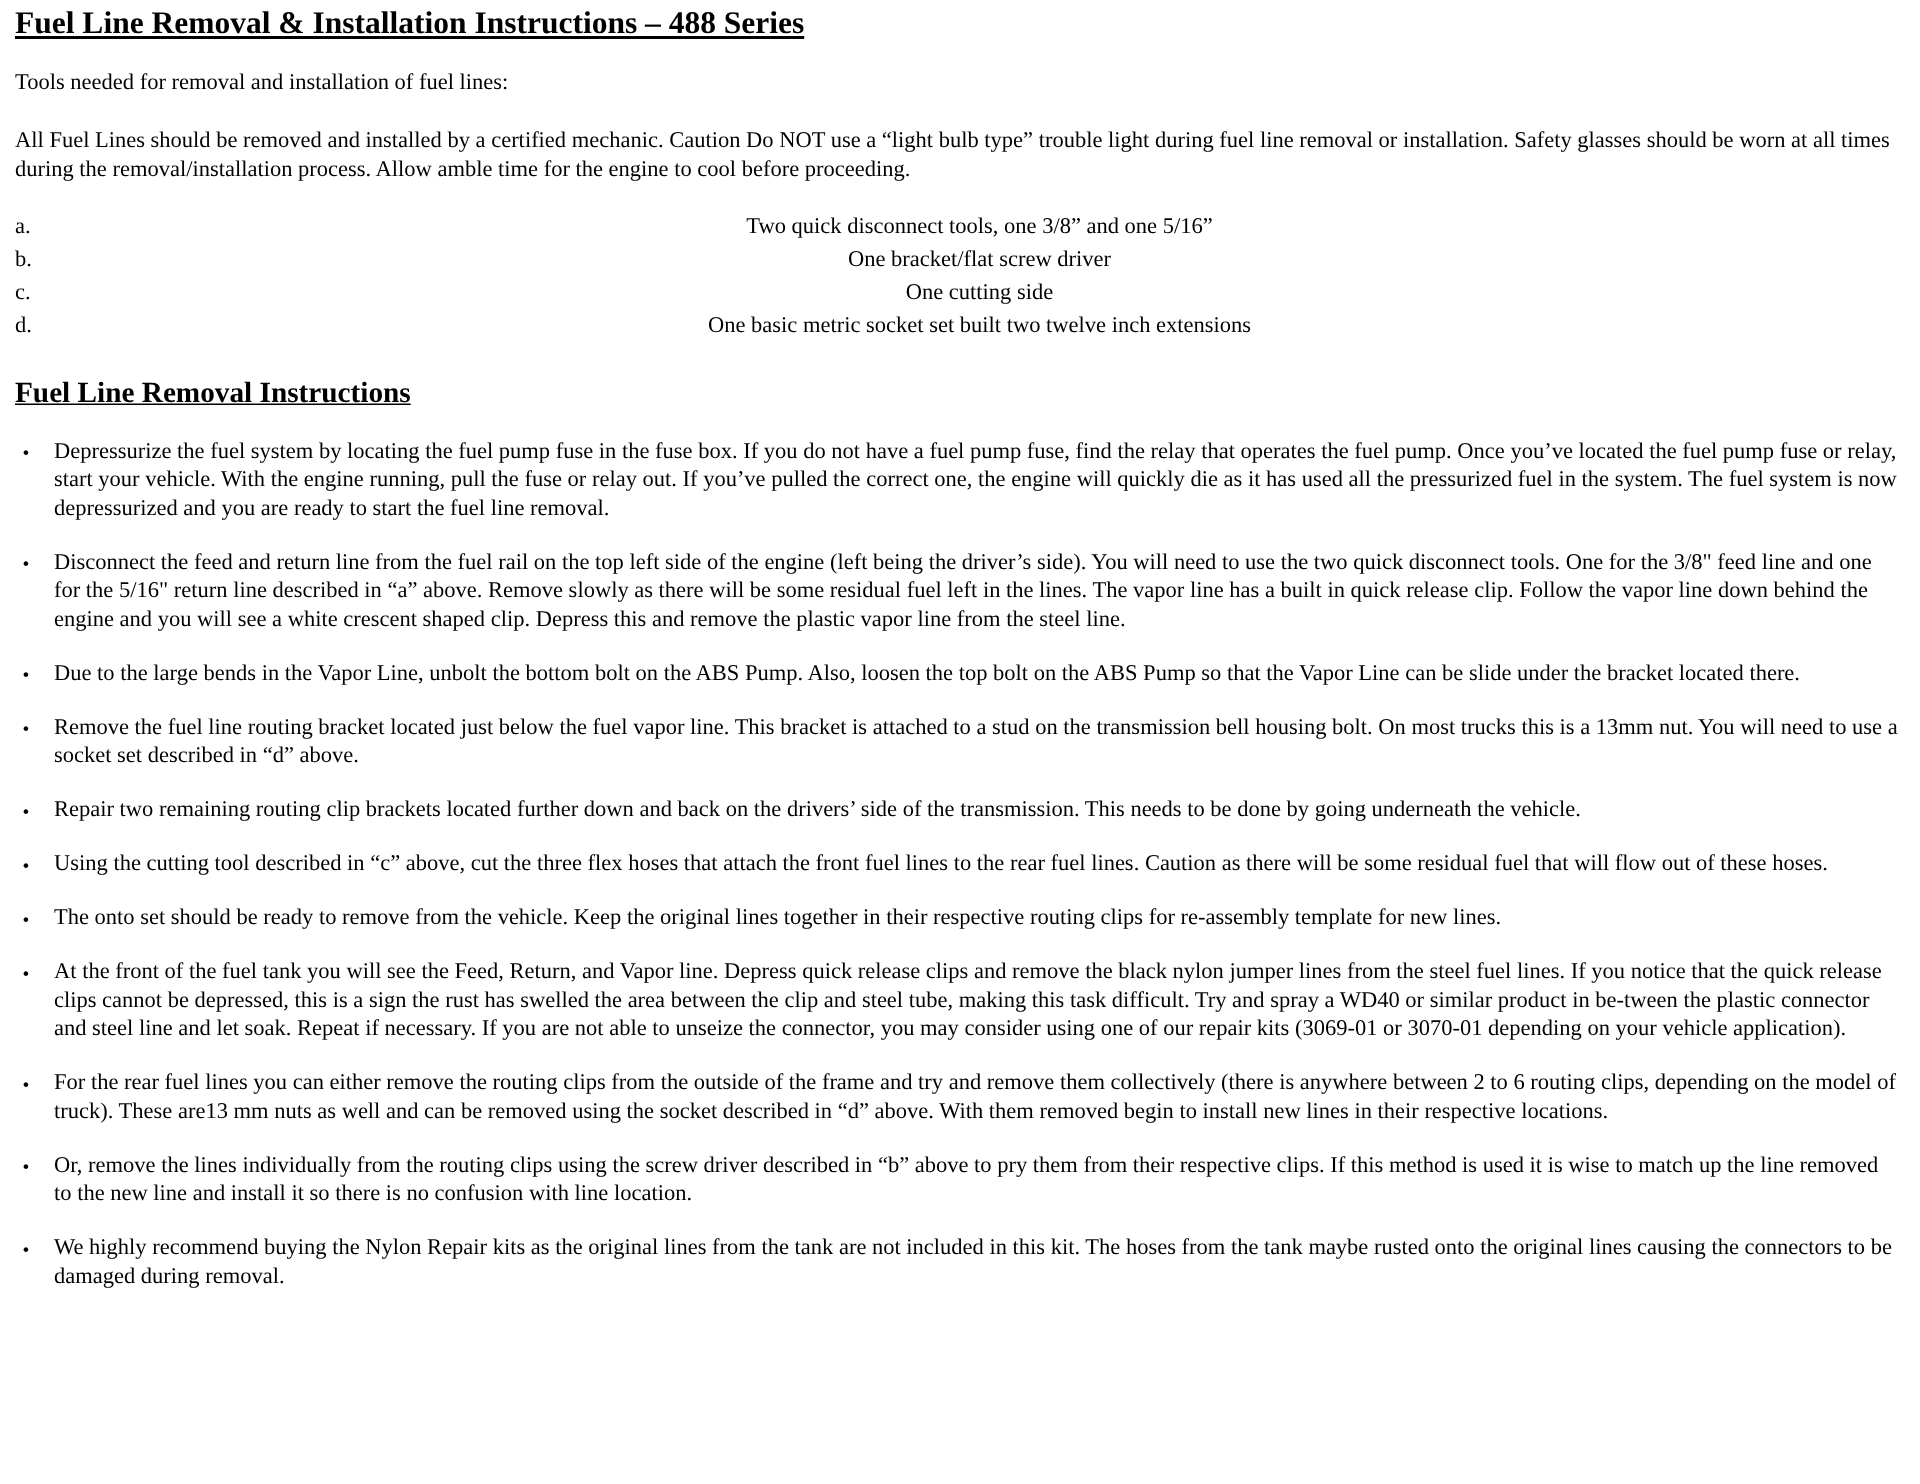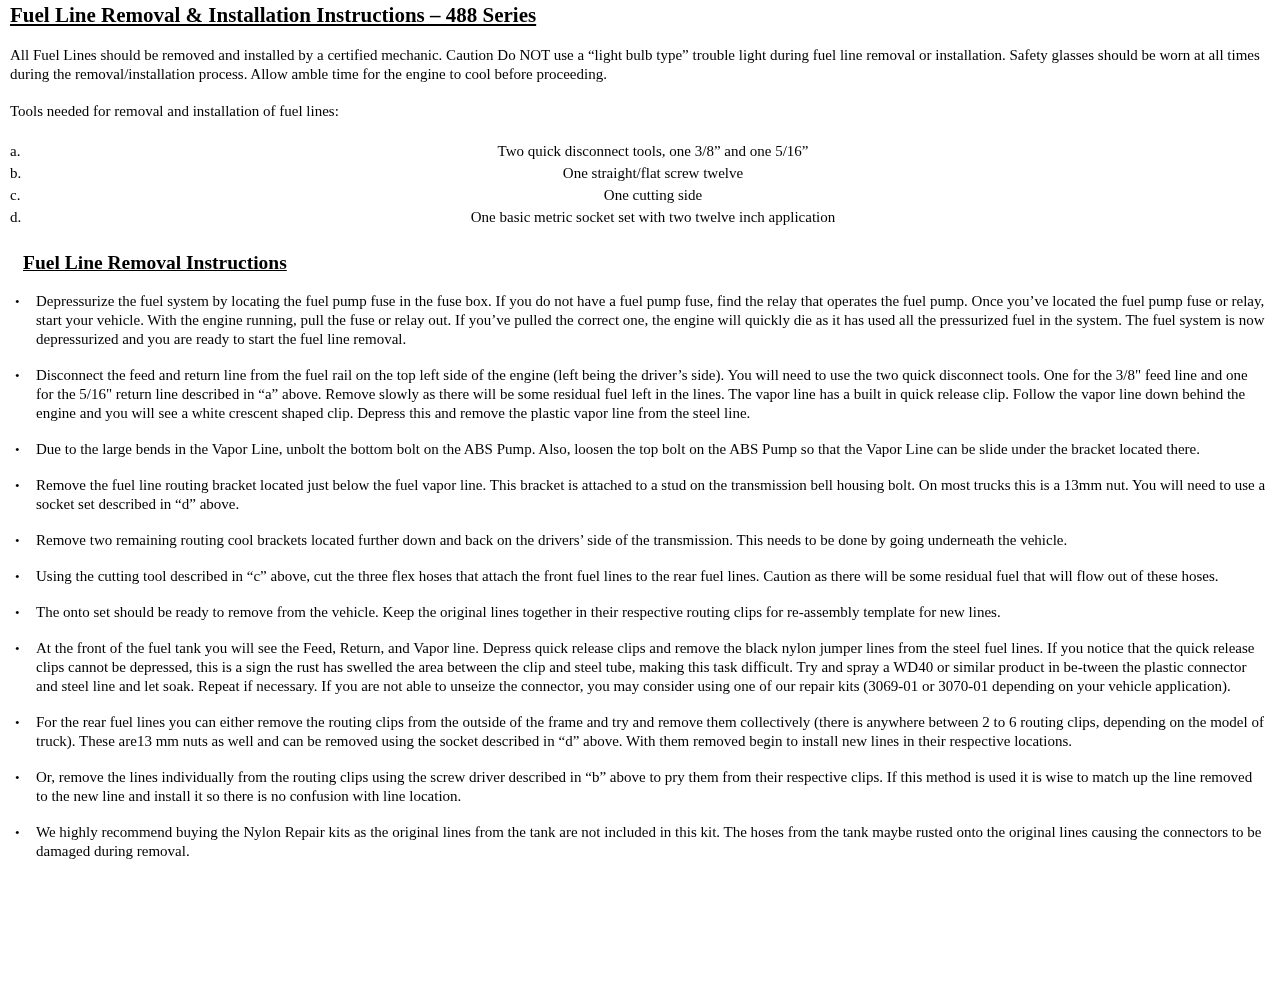--- a/index.html
+++ b/index.html
@@ -25,21 +25,21 @@
     line-height: 26px;
     font-weight: bold;
     text-decoration: underline;
     margin: 0 0 18px 0;
   }
   .section-title {
     font-size: 19.5px;
     line-height: 25px;
     font-weight: bold;
     text-decoration: underline;
-    margin: 22px 0 17px 13px;
+    margin: 22px 0 17px 0;
   }
   .para {
     margin: 0 0 18px 0;
   }
   .tools-intro {
     margin: 0 0 20px 0;
   }
   .tools-list {
     list-style: none;
     margin: 0 0 0 0;
@@ -80,40 +80,40 @@
     flex: 1;
   }
 </style>
 </head>
 <body>
 
 <div class="page">
 
   <h1 class="doc-title">Fuel Line Removal &amp; Installation Instructions – 488 Series</h1>
 
+  <p class="para tools-intro">Tools needed for removal and installation of fuel lines:</p>
+
   <p class="para">All Fuel Lines should be removed and installed by a certified mechanic. Caution Do NOT use a “light bulb type” trouble light during fuel line removal or installation. Safety glasses should be worn at all times during the removal/installation process. Allow amble time for the engine to cool before proceeding.</p>
-
-  <p class="para tools-intro">Tools needed for removal and installation of fuel lines:</p>
 
   <ol class="tools-list">
     <li class="tool-item">
       <span class="tool-marker">a.</span>
       <span class="tool-text">Two quick disconnect tools, one 3/8” and one 5/16”</span>
     </li>
     <li class="tool-item">
       <span class="tool-marker">b.</span>
-      <span class="tool-text">One straight/flat screw twelve</span>
+      <span class="tool-text">One bracket/flat screw driver</span>
     </li>
     <li class="tool-item">
       <span class="tool-marker">c.</span>
       <span class="tool-text">One cutting side</span>
     </li>
     <li class="tool-item">
       <span class="tool-marker">d.</span>
-      <span class="tool-text">One basic metric socket set with two twelve inch application</span>
+      <span class="tool-text">One basic metric socket set built two twelve inch extensions</span>
     </li>
   </ol>
 
   <h2 class="section-title">Fuel Line Removal Instructions</h2>
 
   <ul class="steps-list">
     <li class="step-item">
       <span class="bullet">•</span>
       <span class="step-text">Depressurize the fuel system by locating the fuel pump fuse in the fuse box. If you do not have a fuel pump fuse, find the relay that operates the fuel pump. Once you’ve located the fuel pump fuse or relay, start your vehicle. With the engine running, pull the fuse or relay out. If you’ve pulled the correct one, the engine will quickly die as it has used all the pressurized fuel in the system. The fuel system is now depressurized and you are ready to start the fuel line removal.</span>
     </li>
@@ -124,21 +124,21 @@
     <li class="step-item">
       <span class="bullet">•</span>
       <span class="step-text">Due to the large bends in the Vapor Line, unbolt the bottom bolt on the ABS Pump. Also, loosen the top bolt on the ABS Pump so that the Vapor Line can be slide under the bracket located there.</span>
     </li>
     <li class="step-item">
       <span class="bullet">•</span>
       <span class="step-text">Remove the fuel line routing bracket located just below the fuel vapor line. This bracket is attached to a stud on the transmission bell housing bolt. On most trucks this is a 13mm nut. You will need to use a socket set described in “d” above.</span>
     </li>
     <li class="step-item">
       <span class="bullet">•</span>
-      <span class="step-text">Remove two remaining routing cool brackets located further down and back on the drivers’ side of the transmission. This needs to be done by going underneath the vehicle.</span>
+      <span class="step-text">Repair two remaining routing clip brackets located further down and back on the drivers’ side of the transmission. This needs to be done by going underneath the vehicle.</span>
     </li>
     <li class="step-item">
       <span class="bullet">•</span>
       <span class="step-text">Using the cutting tool described in “c” above, cut the three flex hoses that attach the front fuel lines to the rear fuel lines. Caution as there will be some residual fuel that will flow out of these hoses.</span>
     </li>
     <li class="step-item">
       <span class="bullet">•</span>
       <span class="step-text">The onto set should be ready to remove from the vehicle. Keep the original lines together in their respective routing clips for re-assembly template for new lines.</span>
     </li>
     <li class="step-item">

